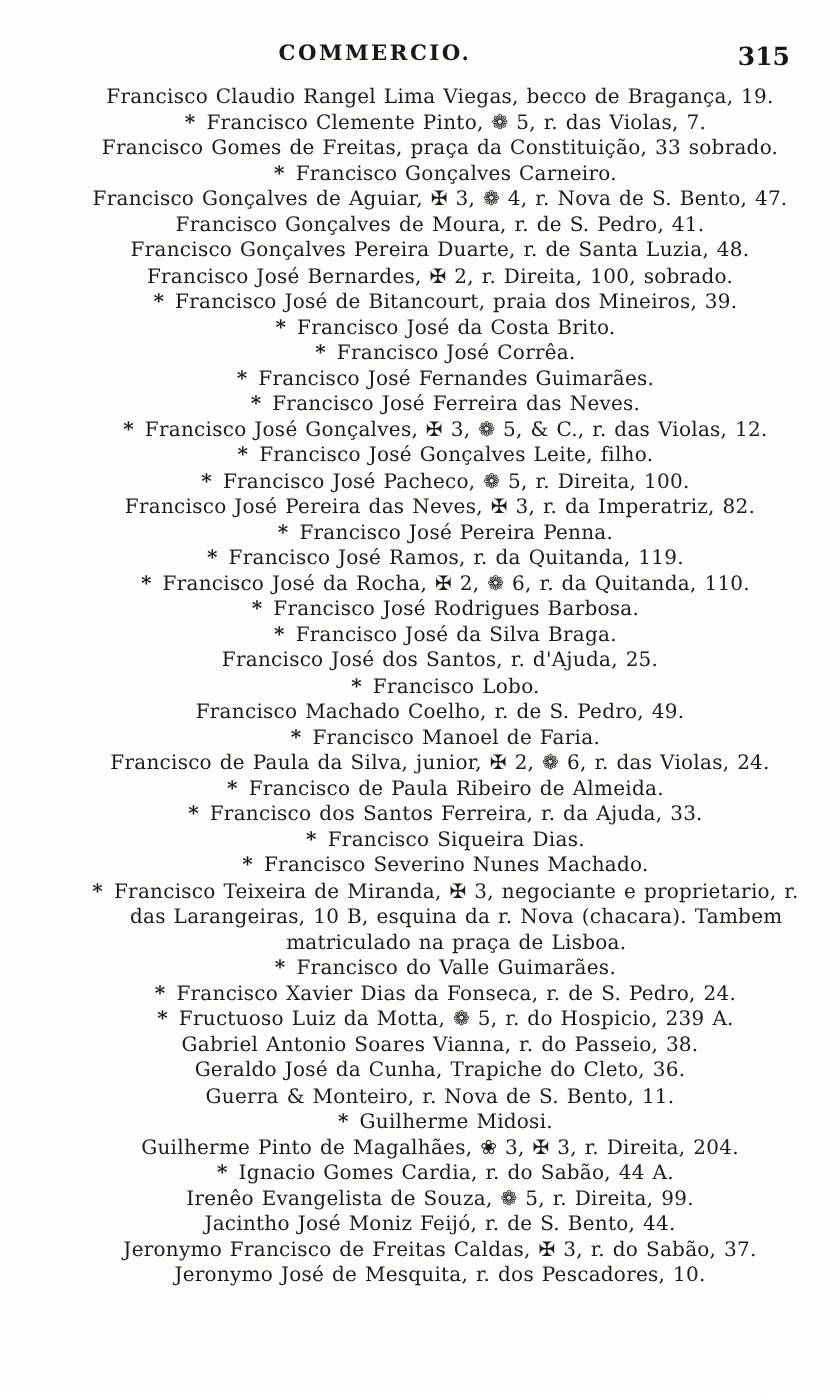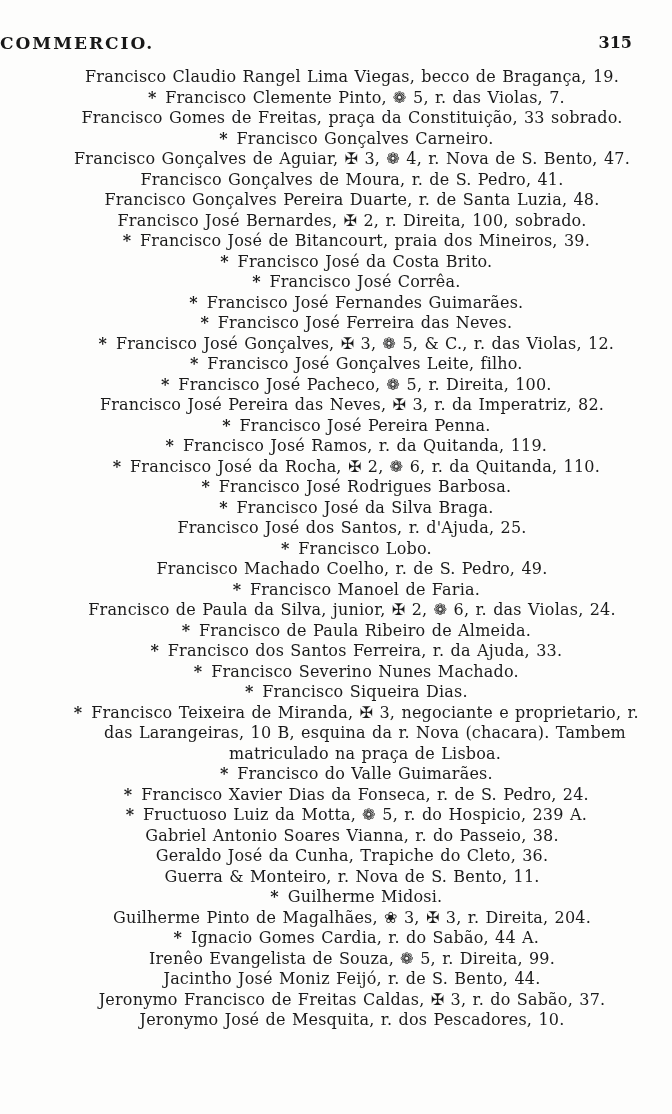--- a/index.html
+++ b/index.html
@@ -18,31 +18,32 @@
   }
   .page-header {
     position: relative;
     height: 24px;
     margin-top: 33px;
   }
   .page-title {
     position: absolute;
     left: 0;
     right: 72px;
+    text-align: center;
     margin: 0;
     font-size: 17px;
     font-weight: bold;
     letter-spacing: 2px;
     color: #181818;
   }
   .page-number {
     position: absolute;
     right: 40px;
     top: 0;
-    font-size: 16px;
+    font-size: 20px;
     font-weight: bold;
     color: #181818;
   }
   .entries {
     margin: 10px 28px 0 60px;
     font-size: 16px;
     line-height: 20.5px;
     text-align: center;
   }
   .entry {
@@ -124,23 +125,23 @@
 
   <div class="entry"><span class="star">*</span><span class="entry-text">Francisco Manoel de Faria.</span></div>
 
   <div class="entry"><span class="entry-text">Francisco de Paula da Silva, junior, ✠ 2, ❁ 6, r. das Violas, 24.</span></div>
 
   <div class="entry"><span class="star">*</span><span class="entry-text">Francisco de Paula Ribeiro de Almeida.</span></div>
 
 
   <div class="entry"><span class="star">*</span><span class="entry-text">Francisco dos Santos Ferreira, r. da Ajuda, 33.</span></div>
 
+  <div class="entry"><span class="star">*</span><span class="entry-text">Francisco Siqueira Dias.</span></div>
+
   <div class="entry"><span class="star">*</span><span class="entry-text">Francisco Severino Nunes Machado.</span></div>
-
-  <div class="entry"><span class="star">*</span><span class="entry-text">Francisco Siqueira Dias.</span></div>
 
   <div class="entry"><span class="star">*</span><span class="entry-text">Francisco Teixeira de Miranda, ✠ 3, negociante e proprietario, r. das Larangeiras, 10 B, esquina da r. Nova (chacara). Tambem matriculado na praça de Lisboa.</span></div>
 
   <div class="entry"><span class="star">*</span><span class="entry-text">Francisco do Valle Guimarães.</span></div>
 
   <div class="entry"><span class="star">*</span><span class="entry-text">Francisco Xavier Dias da Fonseca, r. de S. Pedro, 24.</span></div>
 
   <div class="entry"><span class="star">*</span><span class="entry-text">Fructuoso Luiz da Motta, ❁ 5, r. do Hospicio, 239 A.</span></div>
 
   <div class="entry"><span class="entry-text">Gabriel Antonio Soares Vianna, r. do Passeio, 38.</span></div>

